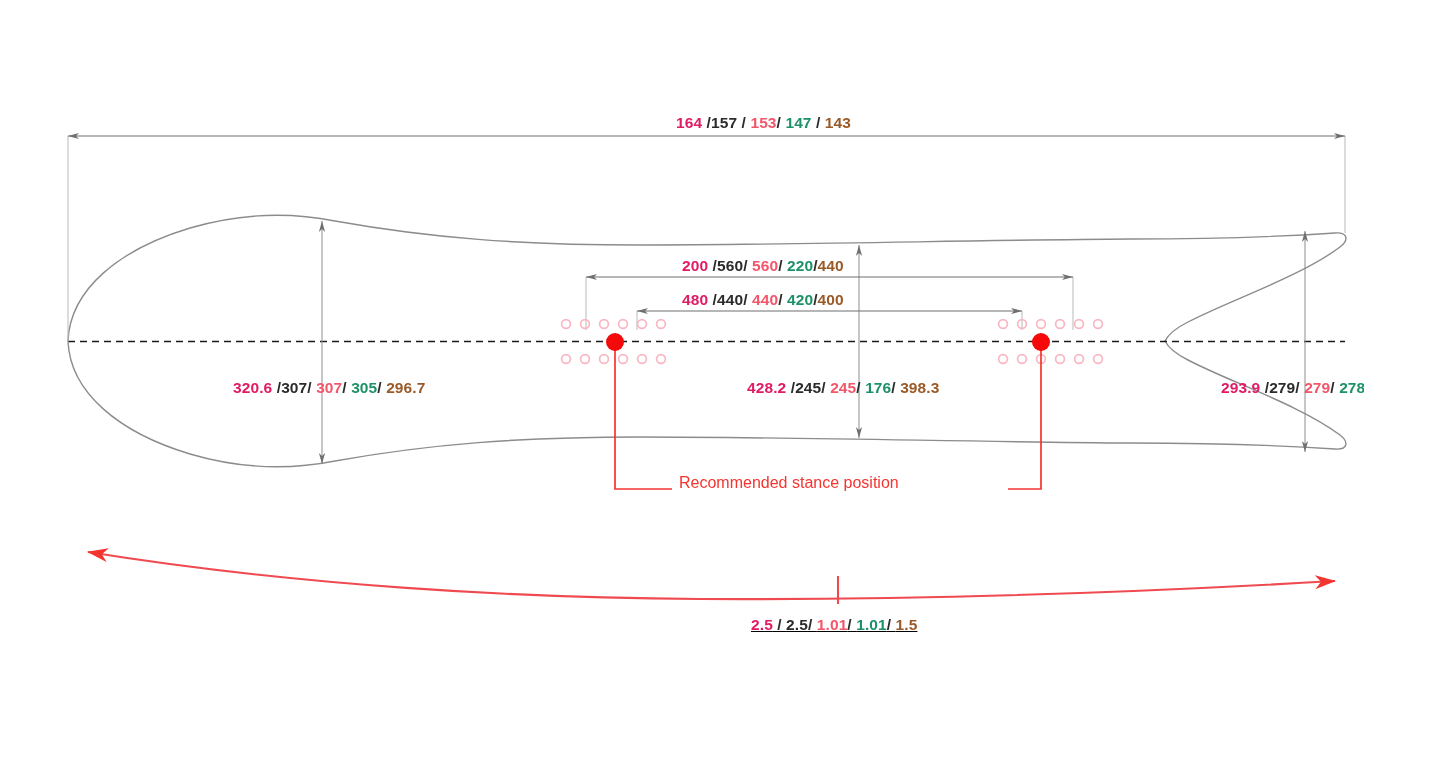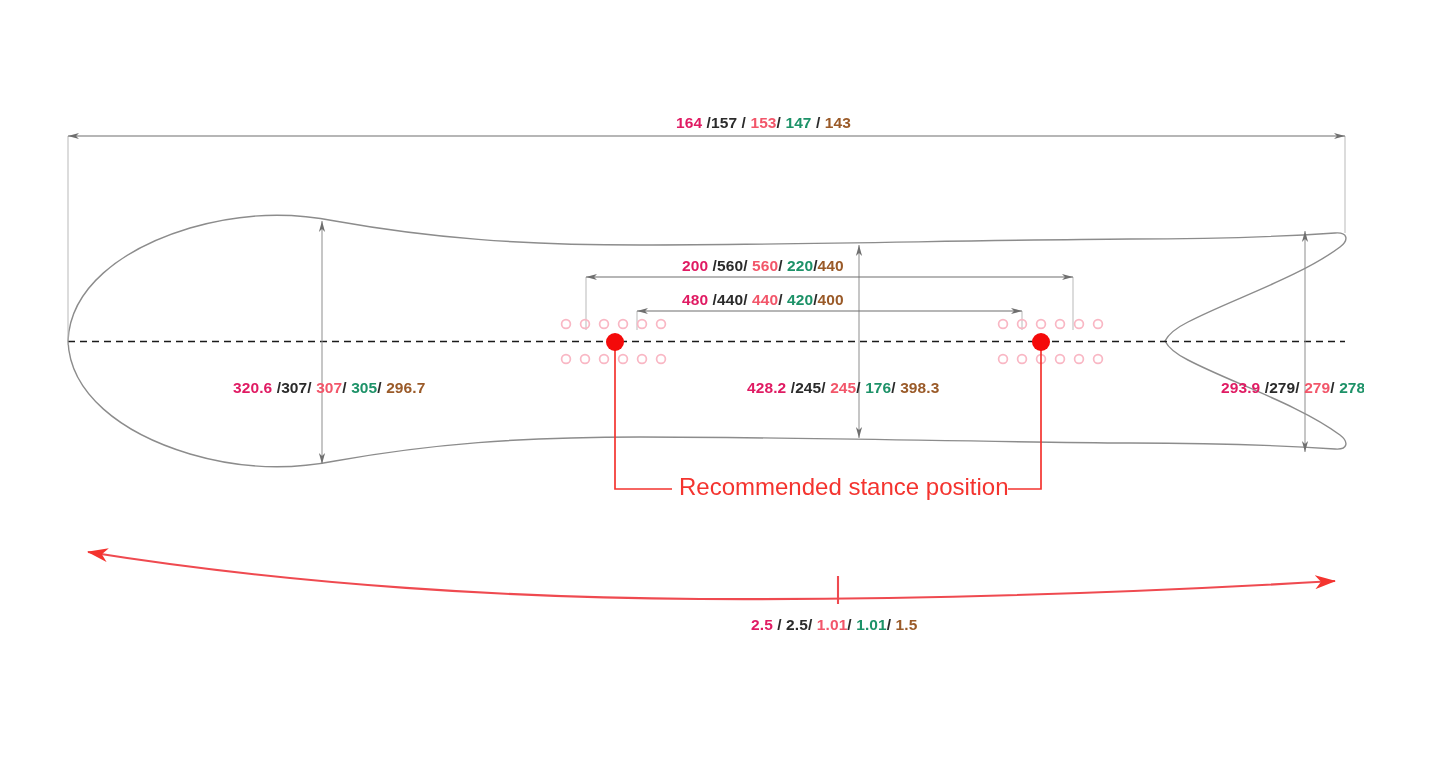--- a/index.html
+++ b/index.html
@@ -39,21 +39,21 @@
   .dim-label .v1 { color: #2b2b2b; }
   .dim-label .v2 { color: #f2566a; }
   .dim-label .v3 { color: #1d9268; }
   .dim-label .v4 { color: #9a5a28; }
   .dim-label .sep { color: #2b2b2b; }
 
   .stance-text {
     position: absolute;
     color: #f4342f;
     font-family: "Liberation Sans", sans-serif;
-    font-size: 24px;
+    font-size: 16px;
     font-weight: 400;
     white-space: nowrap;
     line-height: 1;
     user-select: none;
   }
 </style>
 </head>
 <body>
 
 <div id="stage">
@@ -188,19 +188,19 @@
   </div>
 
   <div class="dim-label" style="left:747px; top:380px;">
     <span class="v0">428.2</span><span class="sep"> /</span><span class="v1">245</span><span class="sep">/ </span><span class="v2">245</span><span class="sep">/ </span><span class="v3">176</span><span class="sep">/ </span><span class="v4">398.3</span>
   </div>
 
   <div class="dim-label" style="left:1194px; top:380px;margin-left:27px;">
     <span class="v0">293.9</span><span class="sep"> /</span><span class="v1">279</span><span class="sep">/ </span><span class="v2">279</span><span class="sep">/ </span><span class="v3">278</span><span class="sep">/ </span><span class="v4">271.5</span>
   </div>
 
-  <div class="dim-label" style="left:751px; top:617px;">
+  <div class="dim-label" style="left:751px; top:617px;text-decoration:underline;">
     <span class="v0">2.5</span><span class="sep"> / </span><span class="v1">2.5</span><span class="sep">/ </span><span class="v2">1.01</span><span class="sep">/ </span><span class="v3">1.01</span><span class="sep">/ </span><span class="v4">1.5</span>
   </div>
 
   <div class="stance-text" style="left:679px; top:475px;">Recommended stance position</div>
 
 </div>
 
 </body></html>

